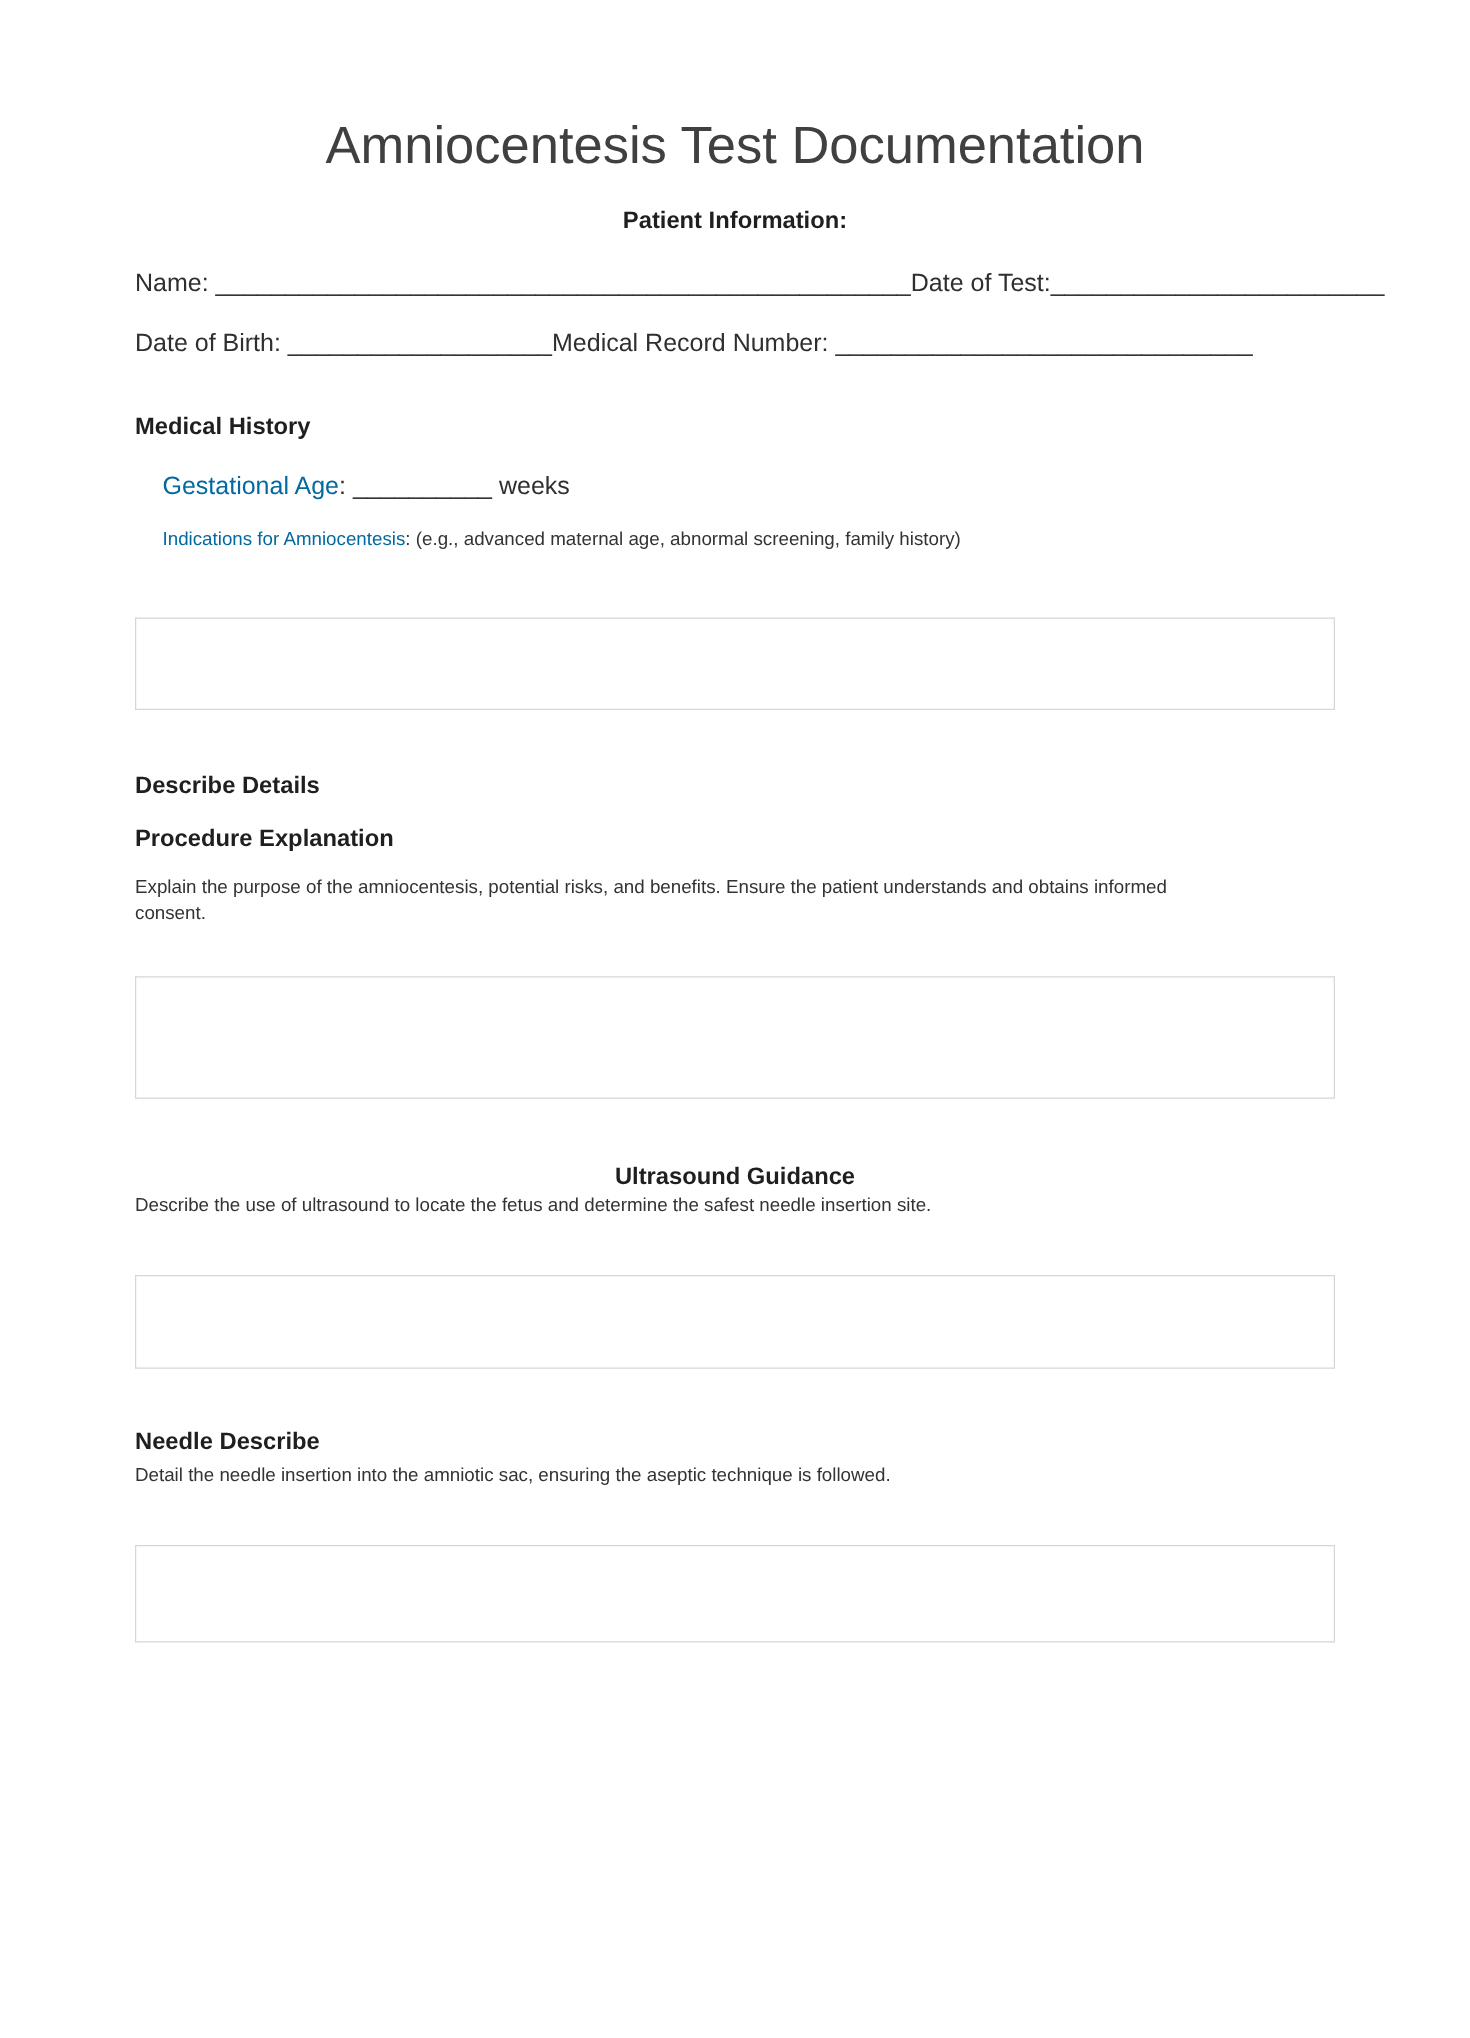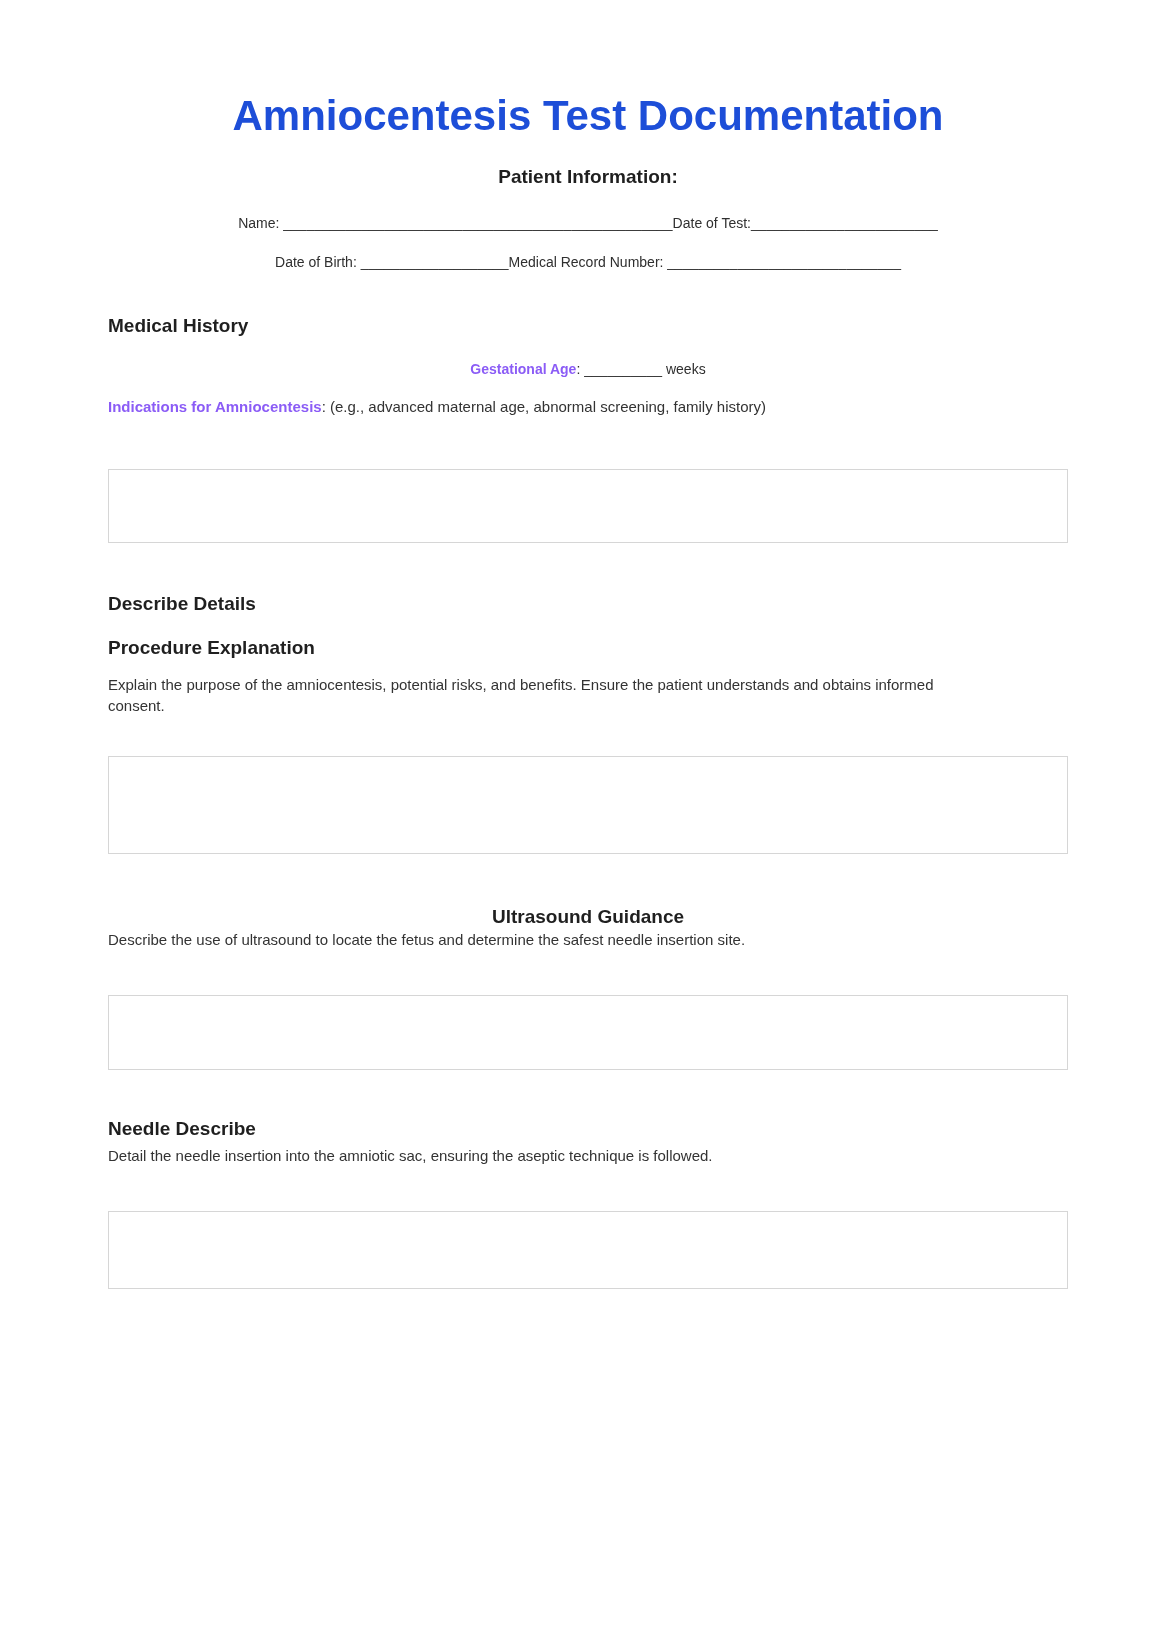--- a/index.html
+++ b/index.html
@@ -7,46 +7,45 @@
   body.page {
     width: 1176px;
     height: 1630px;
     padding: 0 108px;
     overflow: hidden;
     font-family: "Liberation Sans", sans-serif;
     color: #303030;
   }
   .doc-title {
     font-size: 42px;
-    font-weight: 700;
+    font-weight: 400;
     line-height: 1.15;
     text-align: center;
-    color: #1d4ed8;
+    color: #404040;
     margin-top: 92px;
   }
   .sec-heading {
     font-size: 19px;
     font-weight: 700;
     line-height: 1.2;
     color: #1f1f1f;
   }
   .field-line {
-    font-size: 14px;
+    font-size: 20px;
     line-height: 1.38;
     white-space: nowrap;
     color: #2f2f2f;
-    text-align: center;
   }
   .para {
     font-size: 15px;
     line-height: 1.4;
     color: #333333;
   }
   .measure { max-width: 880px; }
-  .bold-label { font-weight: 700; color: #8b5cf6; }
+  .bold-label { font-weight: 400; color: #0369a1; margin-left: 22px; }
   .blank { color: #2f2f2f; }
   .field-box {
     width: 100%;
     border: 1px solid #d6d6d6;
     background: #ffffff;
   }
   
   .mt-patient-heading   { margin-top: 26px; text-align: center; }
   .mt-name-line         { margin-top: 25px; }
   .mt-dob-line          { margin-top: 20px; }

